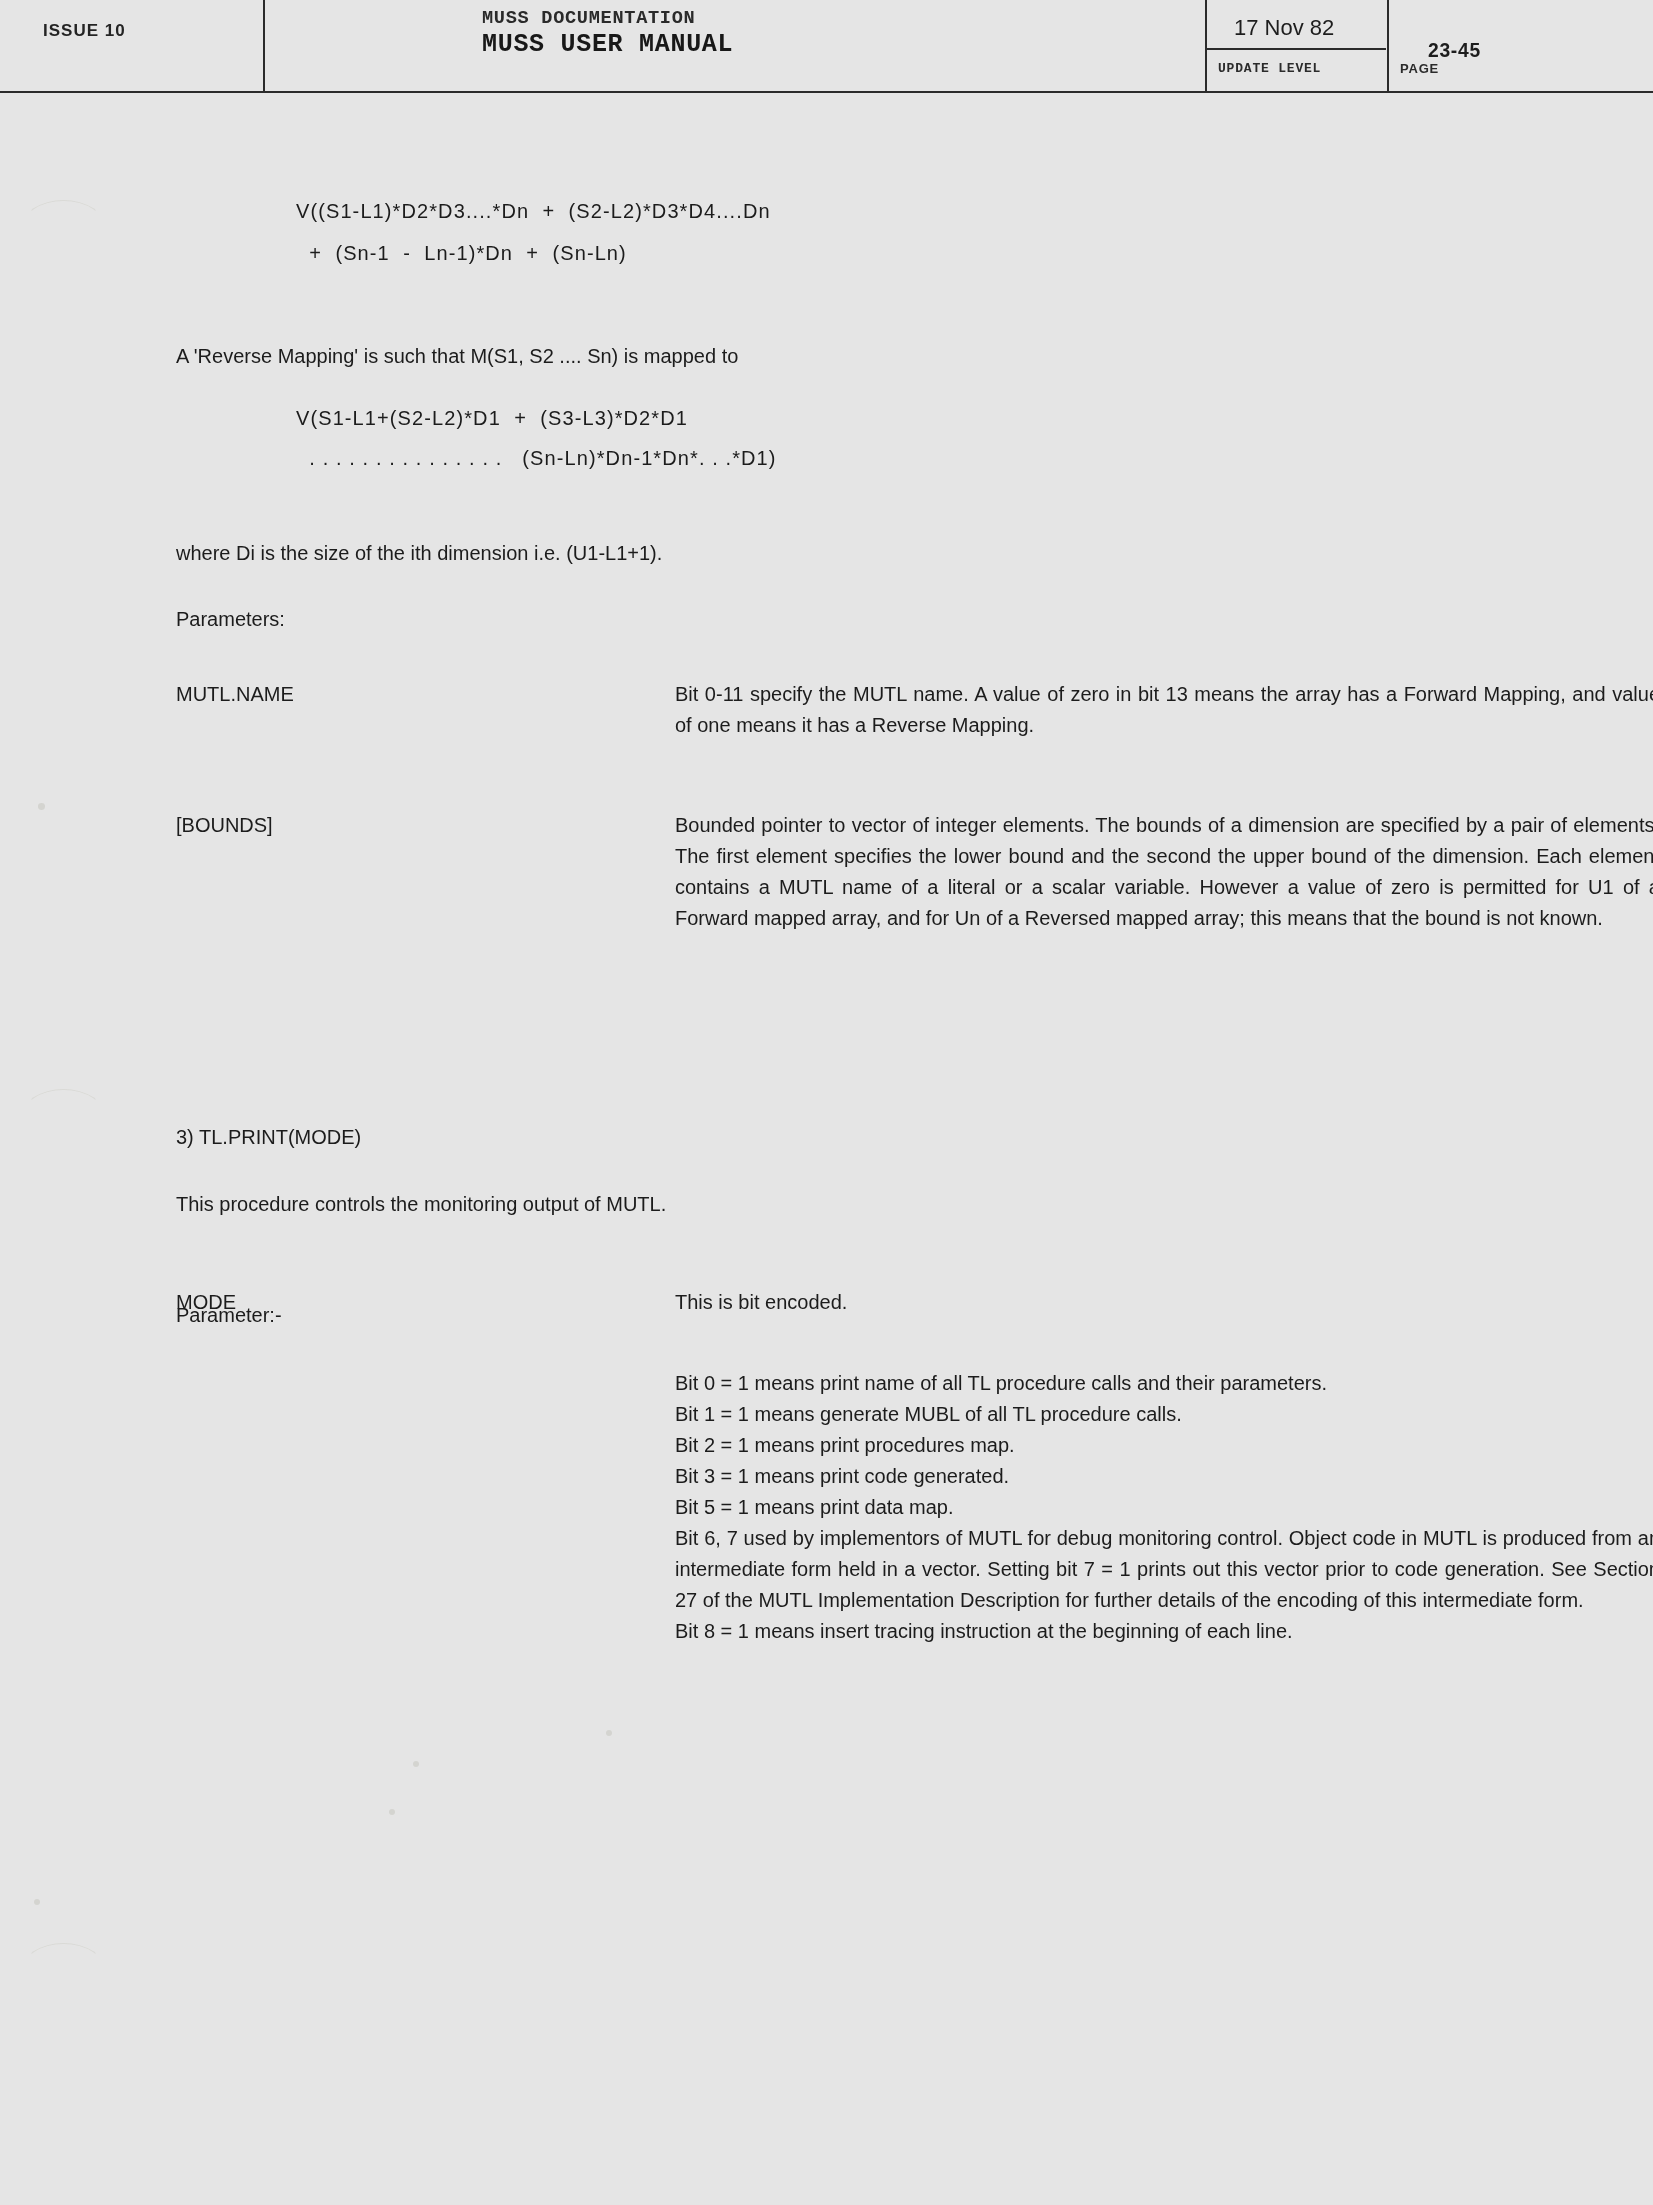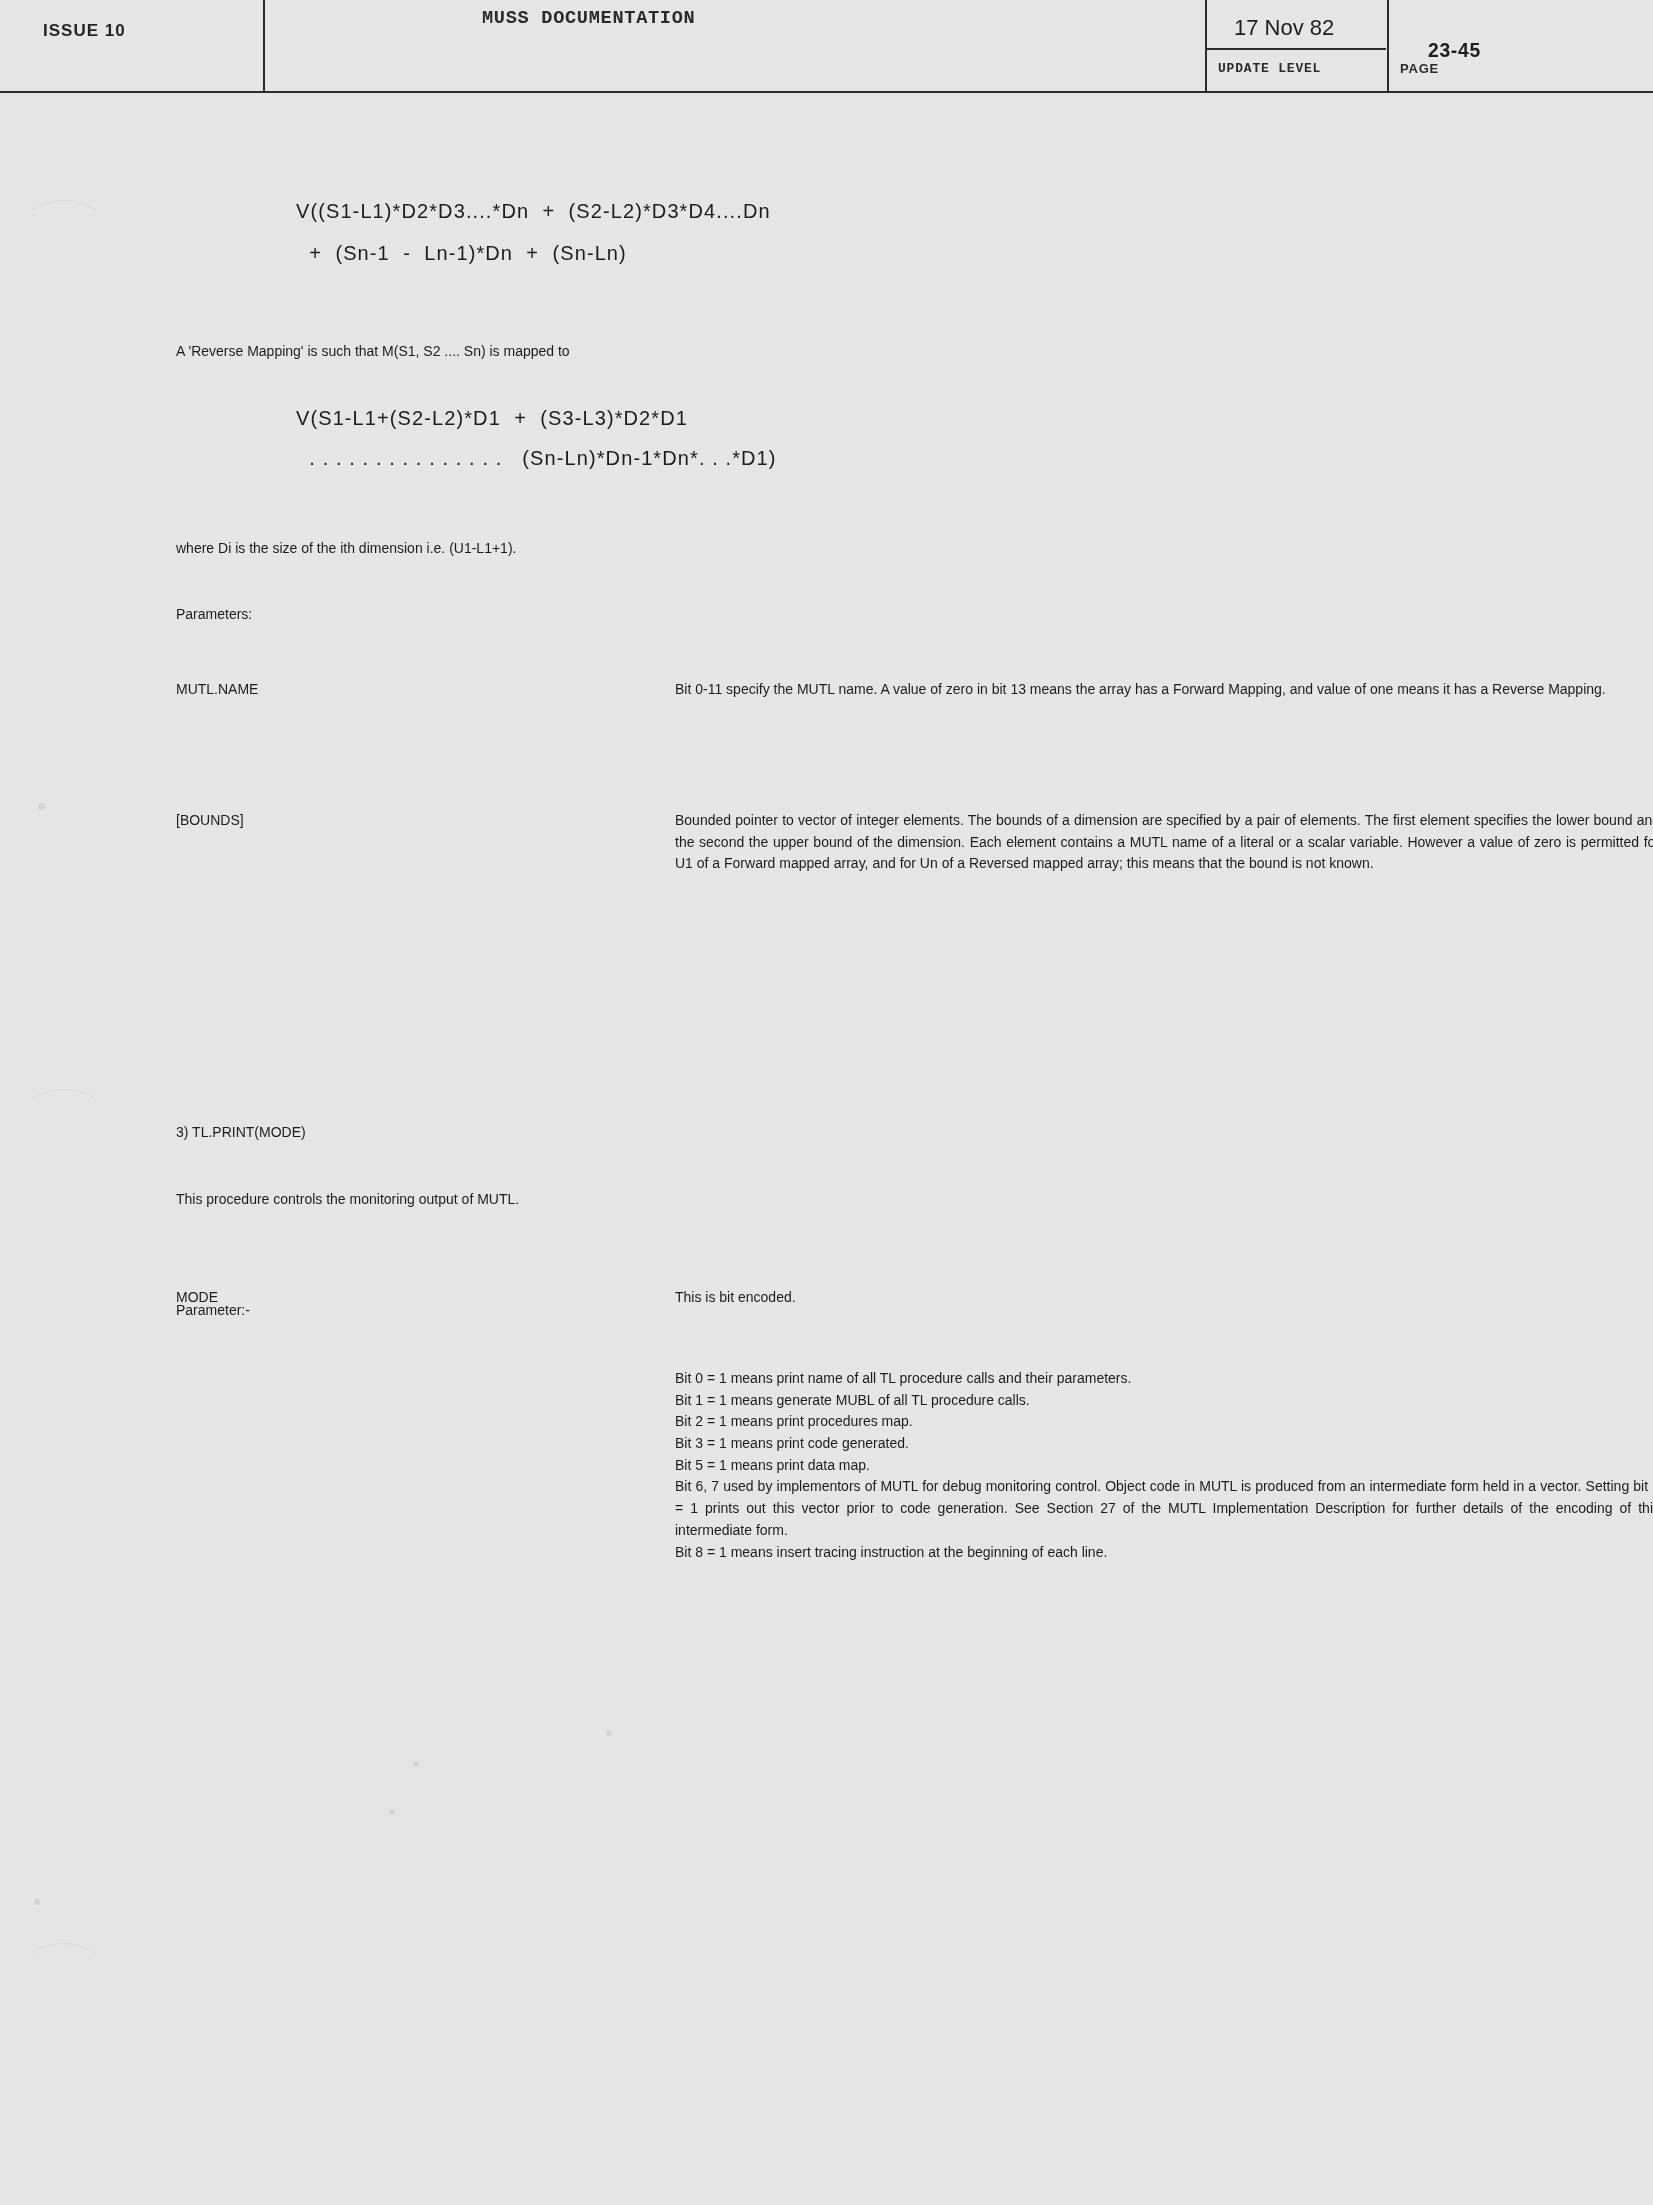--- a/index.html
+++ b/index.html
@@ -140,21 +140,21 @@
 
   
   .content {
     position: absolute;
     left: 0;
     top: 0;
     width: 1654px;
   }
   .blk {
     position: absolute;
-    font-size: 14px;
+    font-size: 20px;
     line-height: 1.55;
     color: #1c1c1c;
     white-space: pre-wrap;
   }
   .mono-ish {
     letter-spacing: 1.1px;
     font-size: 20px;
   }
   .col-left {
     width: 441px;
@@ -185,20 +185,21 @@
 <body>
 
 <div class="page">
 
   <div class="header">
     <div class="header-issue">ISSUE 10</div>
     <div class="header-vrule"></div>
 
     <div class="header-center">
       <div class="header-doc">MUSS DOCUMENTATION</div>
+      <div class="header-manual">MUSS USER MANUAL</div>
     </div>
 
     <div class="header-vrule2"></div>
     <div class="header-date">17 Nov 82</div>
     <div class="header-midrule"></div>
     <div class="header-updatelevel">UPDATE LEVEL</div>
 
     <div class="header-vrule3"></div>
     <div class="header-pagenum">23-45</div>
     <div class="header-pagelabel">PAGE</div>

